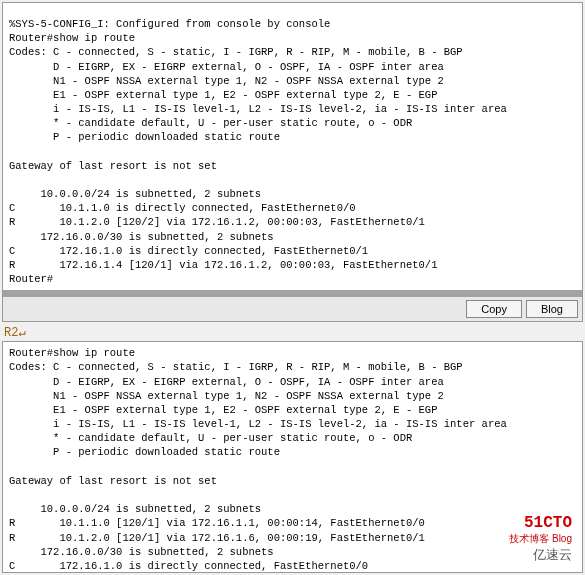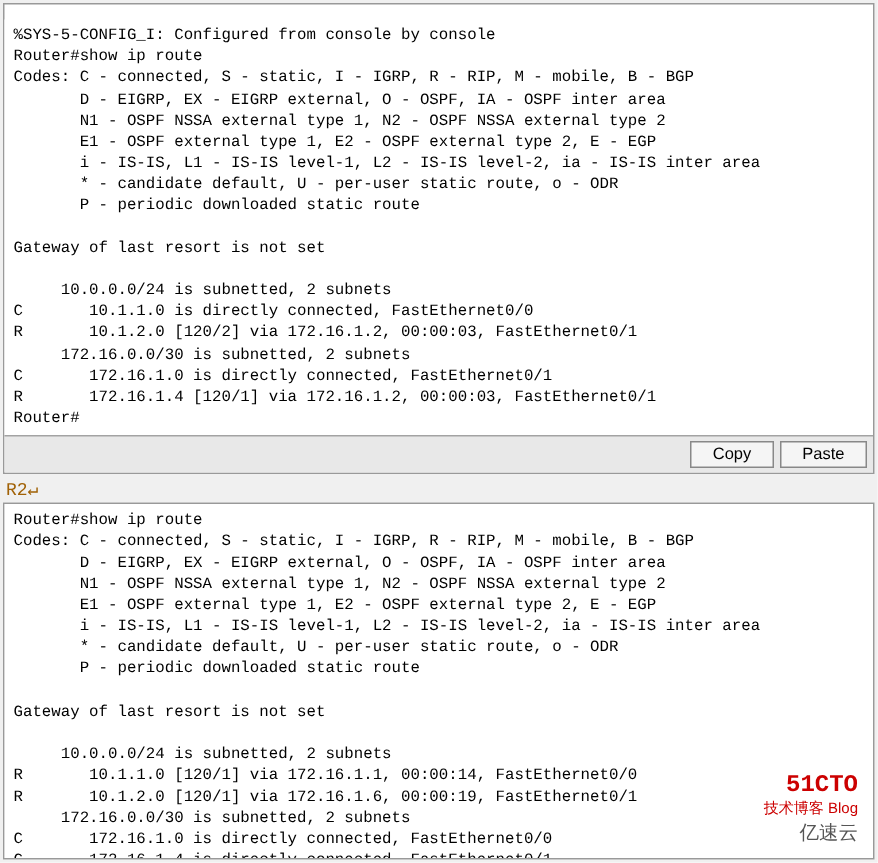--- a/index.html
+++ b/index.html
@@ -38,21 +38,21 @@
       overflow: hidden;
       margin-top: 10px;
     }
 
     .terminal-toolbar {
       display: flex;
       justify-content: flex-end;
       align-items: flex-end;
       padding: 3px 4px;
       background: #e8e8e8;
-      border-top: 1px solid #a3a3a3;
+      border-top: 7px solid #a3a3a3;
       gap: 4px;
     }
 
     .toolbar-btn {
       padding: 2px 14px;
       font-size: 11px;
       background: #f5f5f5;
       border: 1px solid #888;
       cursor: pointer;
       font-family: Arial, sans-serif;
@@ -138,21 +138,21 @@
 
      10.0.0.0/24 is subnetted, 2 subnets
 C       10.1.1.0 is directly connected, FastEthernet0/0
 R       10.1.2.0 [120/2] via 172.16.1.2, 00:00:03, FastEthernet0/1
      172.16.0.0/30 is subnetted, 2 subnets
 C       172.16.1.0 is directly connected, FastEthernet0/1
 R       172.16.1.4 [120/1] via 172.16.1.2, 00:00:03, FastEthernet0/1
 Router#</div>
     <div class="terminal-toolbar">
       <button class="toolbar-btn">Copy</button>
-      <button class="toolbar-btn">Paste</button>
+      <button class="toolbar-btn">Blog</button>
     </div>
   </div>
 
   <div class="section-label">R2↵</div>
 
   <div class="terminal-section-bottom">
     <div class="terminal-content-bottom">Router#show ip route
 Codes: C - connected, S - static, I - IGRP, R - RIP, M - mobile, B - BGP
        D - EIGRP, EX - EIGRP external, O - OSPF, IA - OSPF inter area
        N1 - OSPF NSSA external type 1, N2 - OSPF NSSA external type 2

